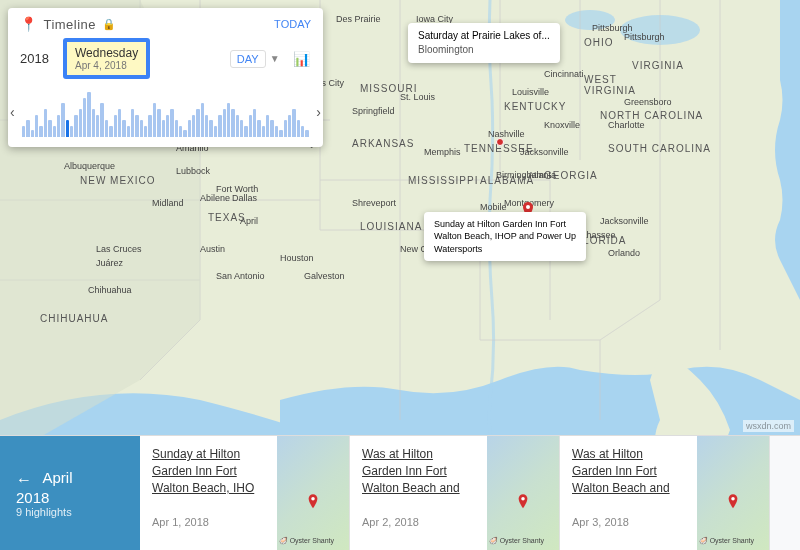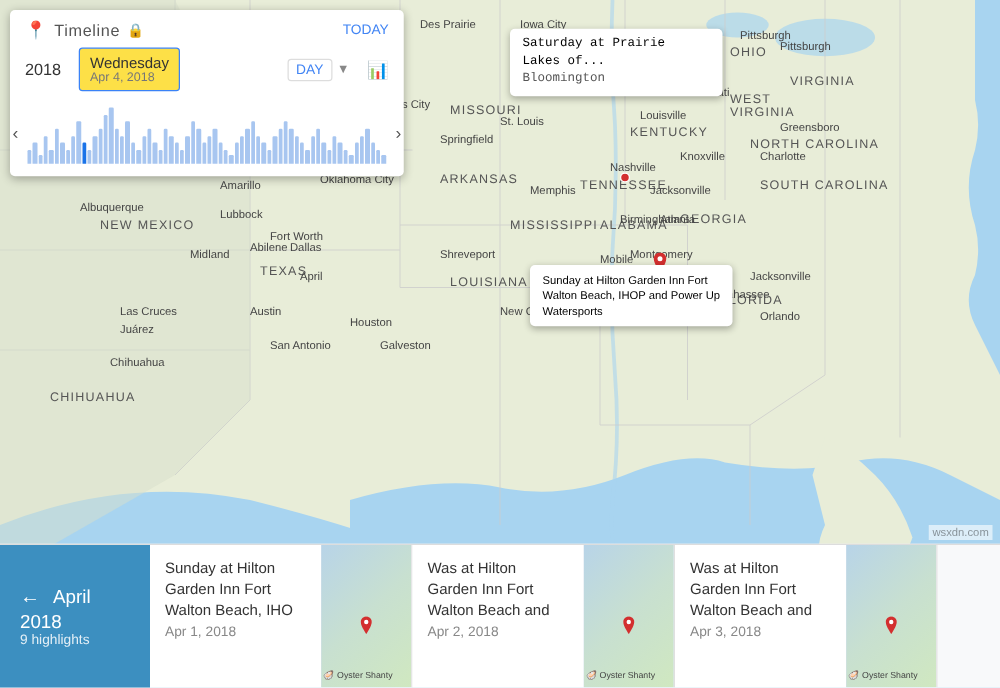--- a/index.html
+++ b/index.html
@@ -81,22 +81,22 @@
     }
 
     .year-display {
       font-size: 13px;
       color: #333;
       font-weight: 500;
       min-width: 35px;
     }
 
     .tooltip-box {
-      background: #fde047;
-      border: 1px solid #3b82f6;
+      background: #fef9c3;
+      border: 4px solid #3b82f6;
       border-radius: 3px;
       padding: 4px 8px;
       font-size: 11px;
       color: #333;
     }
 
     .tooltip-date {
       font-size: 10px;
       color: #777;
     }
@@ -230,21 +230,21 @@
       width: 800px;
       height: 115px;
       background: #f8f9fa;
       display: flex;
       align-items: stretch;
       border-top: 1px solid #ddd;
       z-index: 10;
     }
 
     .month-nav {
-      width: 120px;
+      width: 140px;
       background: #3c8fc0;
       display: flex;
       flex-direction: column;
       justify-content: center;
       padding: 12px 16px;
       flex-shrink: 0;
     }
 
     .month-nav-arrow {
       color: white;
@@ -280,25 +280,26 @@
       flex: 1;
       padding: 10px 12px;
       overflow: hidden;
     }
 
     .card-title {
       font-size: 12px;
       color: #333;
       font-weight: 500;
       line-height: 1.4;
-      margin-bottom: 4px;
+      margin-bottom: 20px;
       display: -webkit-box;
       -webkit-line-clamp: 3;
       -webkit-box-orient: vertical;
       overflow: hidden;
+      text-decoration: underline;
     }
 
     .card-date {
       font-size: 11px;
       color: #888;
     }
 
     .card-thumb {
       width: 72px;
       min-width: 72px;
@@ -469,21 +470,21 @@
   
   
   <div class="location-marker" style="top:44%;left:65%;">
     <svg viewBox="0 0 16 20" xmlns="http://www.w3.org/2000/svg">
       <path d="M8 0C5.2 0 3 2.2 3 5c0 3.8 5 11 5 11s5-7.2 5-11c0-2.8-2.2-5-5-5z" fill="#d32f2f"></path>
       <circle cx="8" cy="5" r="2" fill="white"></circle>
     </svg>
   </div>
 
   
-  <div class="map-tooltip" style="top:5%;left:51%;font-size:10px;line-height:1.4;max-width:170px;font-family:Liberation Mono, monospace;">
+  <div class="map-tooltip" style="top:5%;left:51%;font-size:10px;line-height:1.4;max-width:170px;">
     <div style="font-weight:500;font-size:10px;">Saturday at Prairie Lakes of...</div>
     <div style="font-size:10px;color:#555;">Bloomington</div>
   </div>
 
   
   <div class="map-tooltip" style="top:46%;left:53%;font-size:9px;line-height:1.4;max-width:180px;">
     <div style="font-weight:500;font-size:9px;">Sunday at Hilton Garden Inn Fort<br>Walton Beach, IHOP and Power Up<br>Watersports</div>
   </div>
 
   

